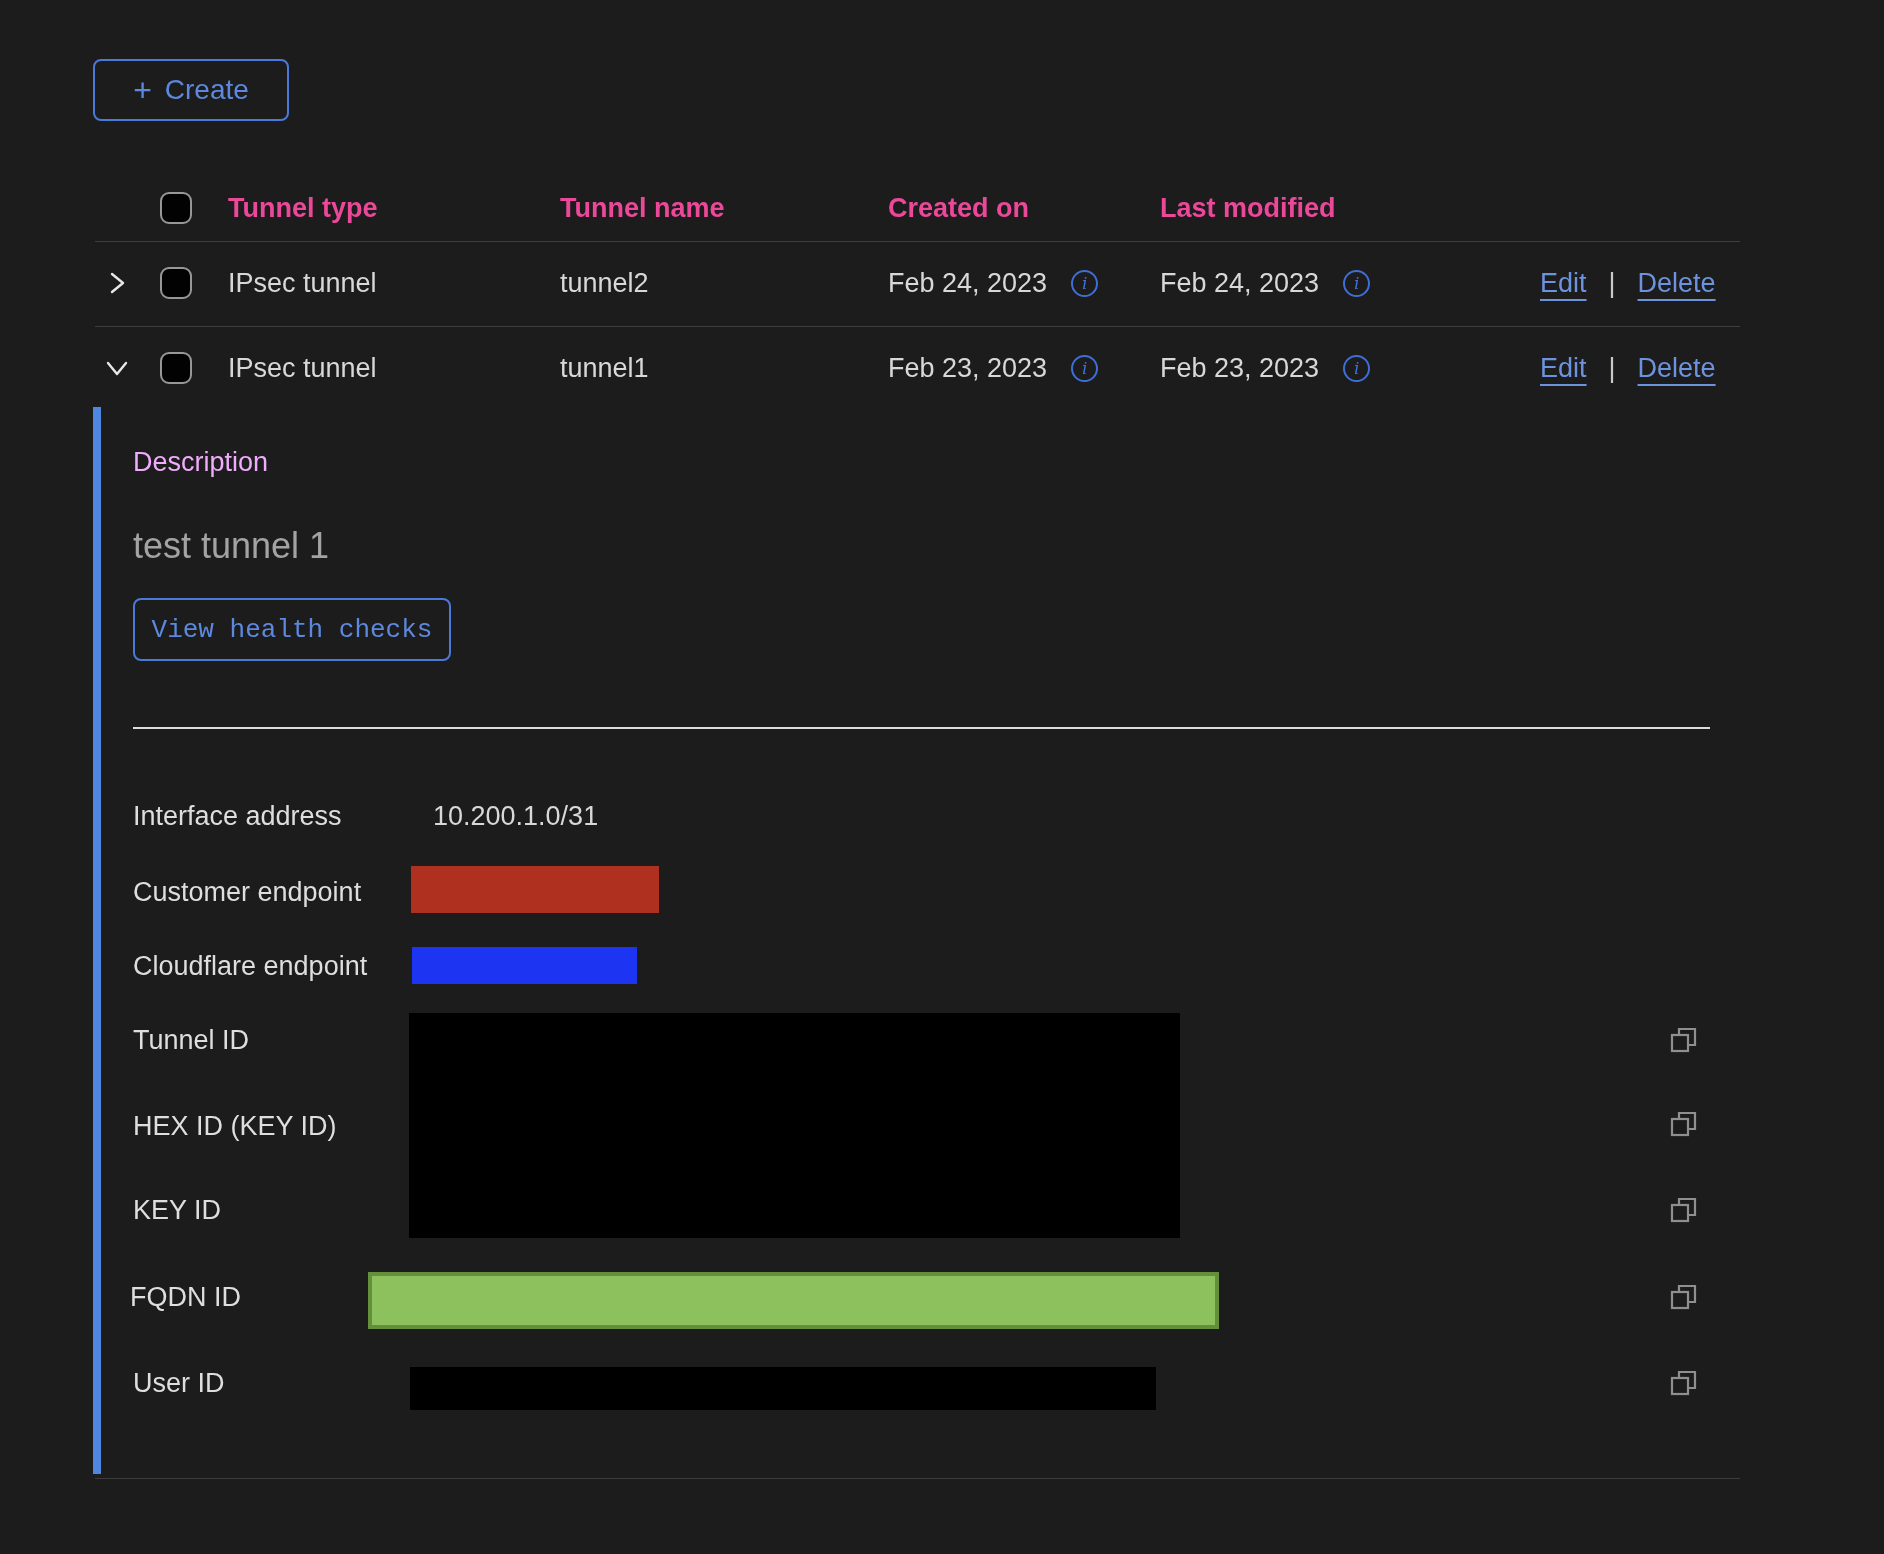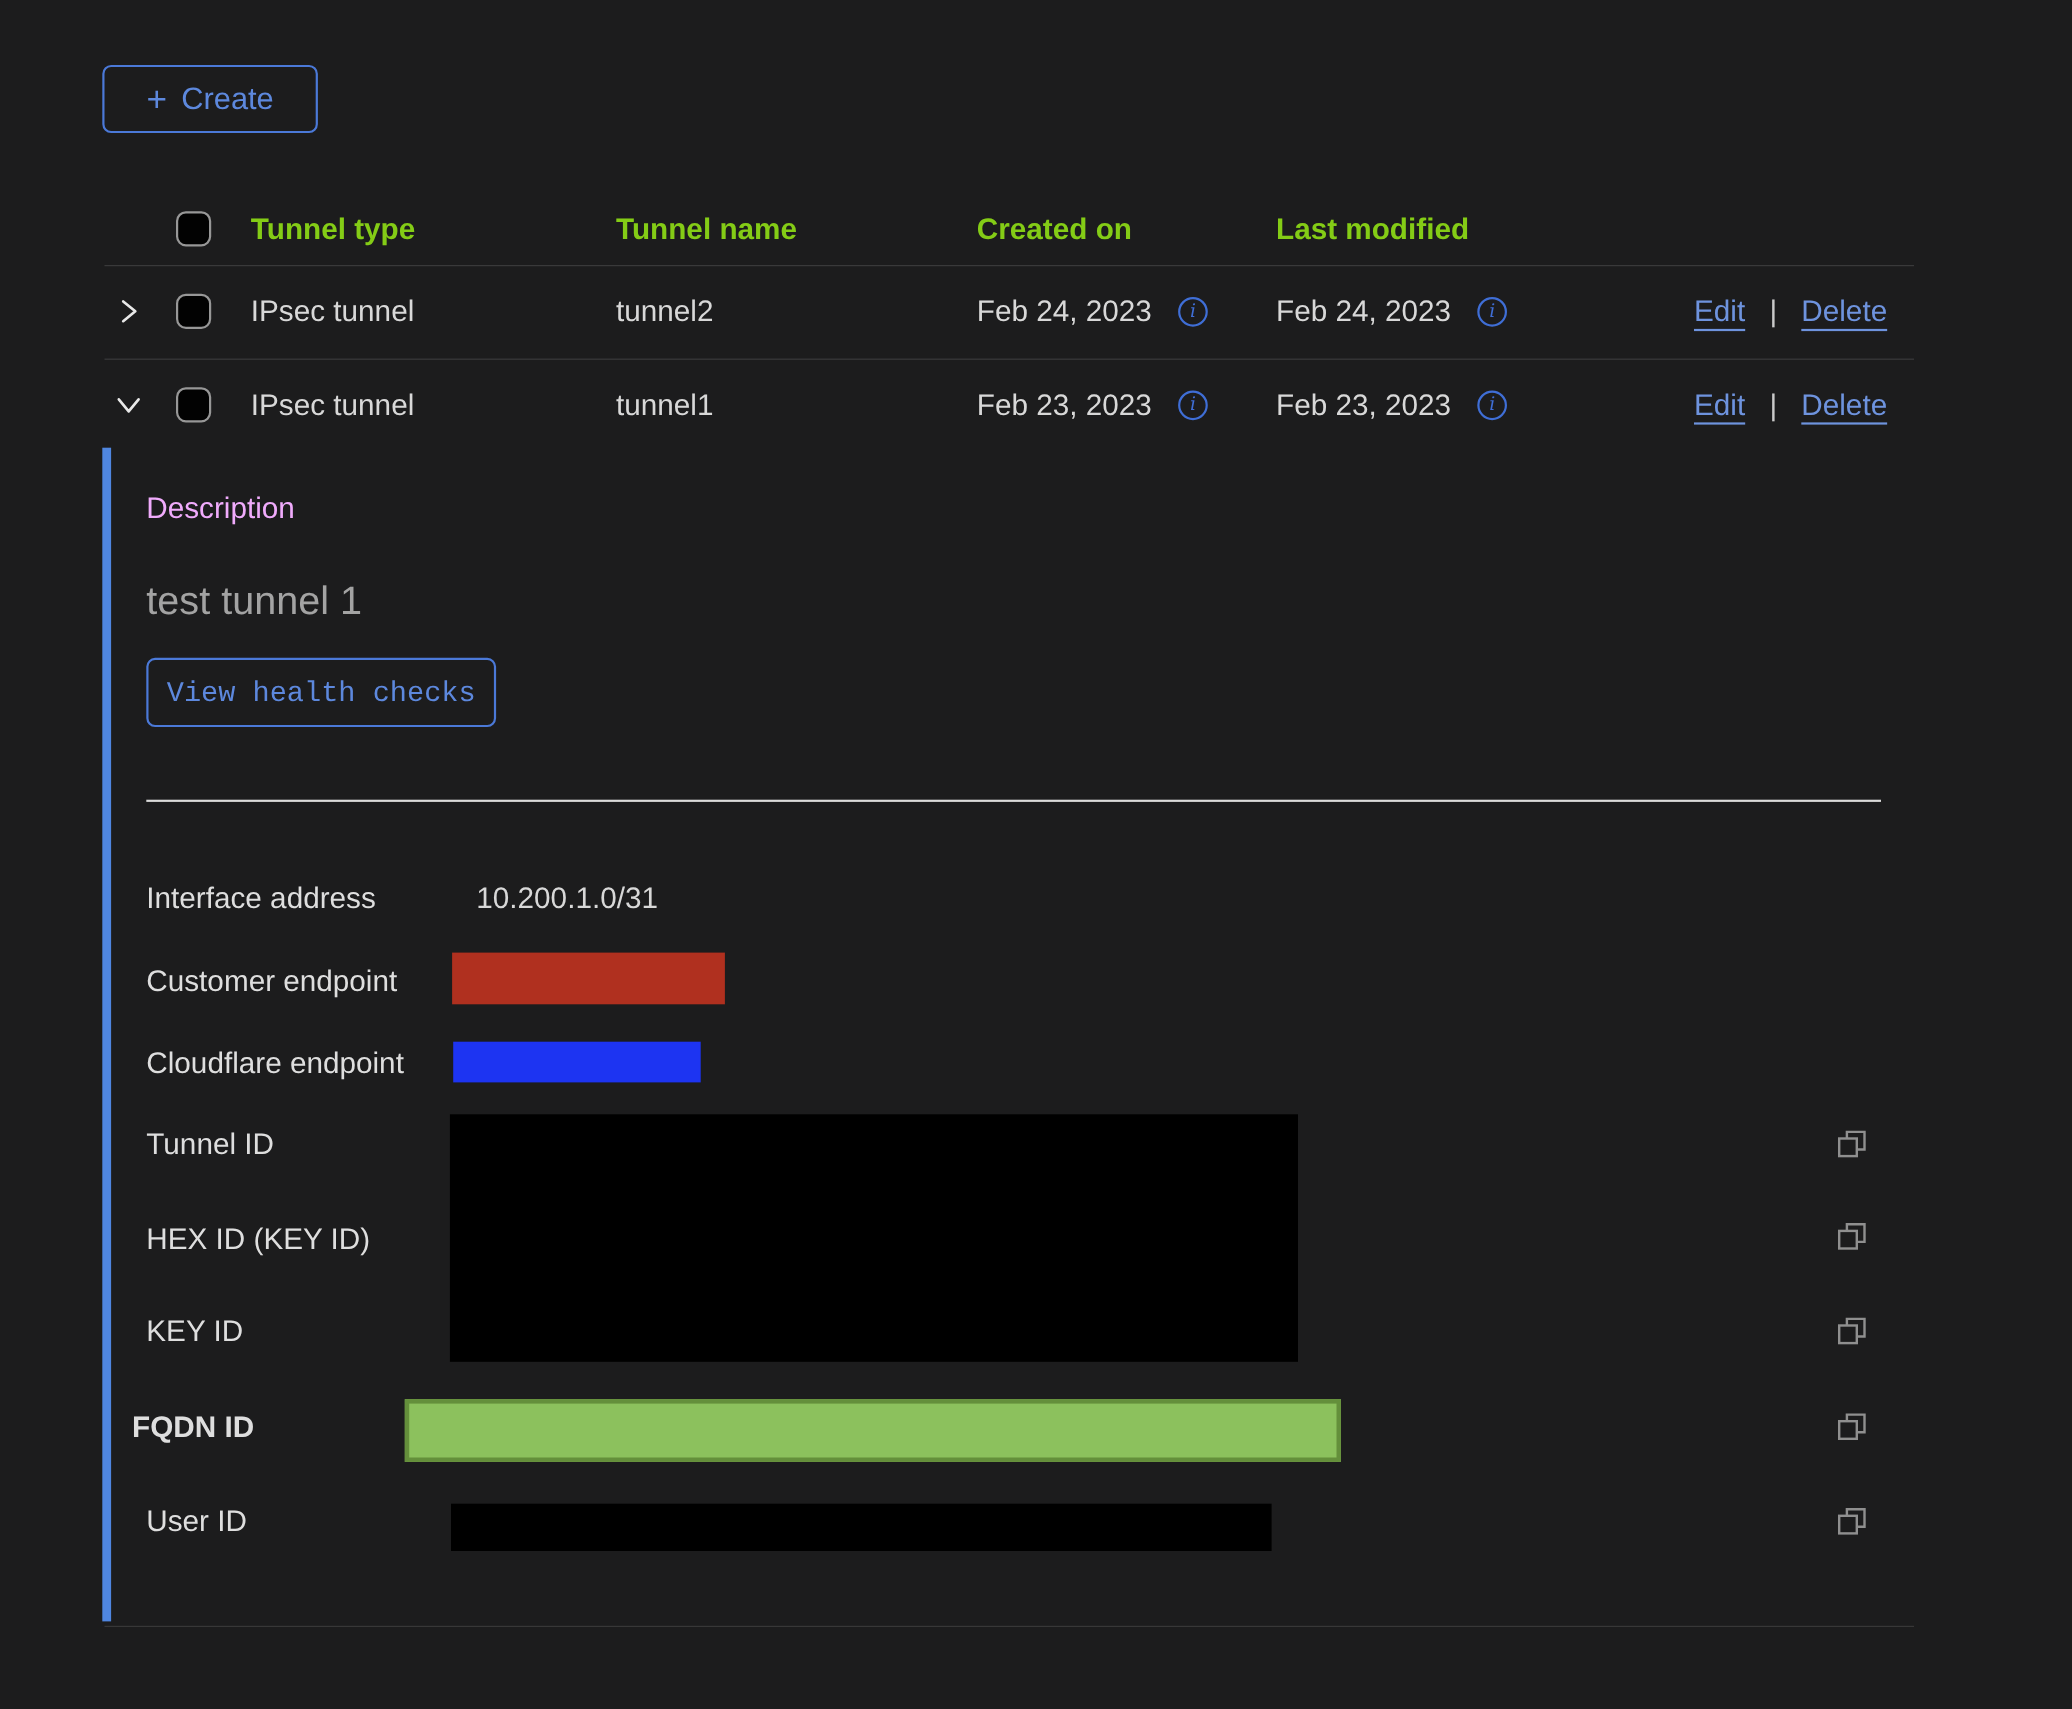--- a/index.html
+++ b/index.html
@@ -9,21 +9,21 @@
 
   .abs { position:absolute; display:flex; align-items:center; }
 
   
   .create-btn { left:93px; top:59px; width:196px; height:62px; border:2px solid #4b79d8;
     border-radius:8px; background:transparent; color:#5d88dd; font-size:28px;
     justify-content:center; gap:13px; cursor:pointer; }
   .create-btn .plus { font-size:32px; font-weight:300; line-height:1; color:#5d88dd; }
 
   
-  .hdr { color:#84cc16; font-size:27px; font-weight:700; height:36px; }
+  .hdr { color:#ec4899; font-size:27px; font-weight:700; height:36px; }
   .cell { color:#d8d8d8; font-size:27px; height:36px; }
   .divider { position:absolute; left:95px; width:1645px; height:1px; background:#3e3e3f; }
 
   .checkbox { position:absolute; width:32px; height:32px; border:2px solid #979797;
     border-radius:9px; background:#020202; cursor:pointer; }
 
   .chev { position:absolute; width:26px; height:26px; cursor:pointer; }
   .chev svg { display:block; }
 
   .info-icon { display:inline-flex; align-items:center; justify-content:center;
@@ -147,21 +147,21 @@
     <div class="redact redact-red"></div>
 
     <div class="abs field-label" style="left:133px; top:948px;">Cloudflare endpoint</div>
     <div class="redact redact-blue"></div>
 
     <div class="abs field-label" style="left:133px; top:1022px;">Tunnel ID</div>
     <div class="abs field-label" style="left:133px; top:1108px;text-align:right;">HEX ID (KEY ID)</div>
     <div class="abs field-label" style="left:133px; top:1192px;">KEY ID</div>
     <div class="redact redact-black-lg"></div>
 
-    <div class="abs field-label" style="left:120px; top:1279px;font-weight:bold;">FQDN ID</div>
+    <div class="abs field-label" style="left:130px; top:1279px;">FQDN ID</div>
     <div class="redact redact-green"></div>
 
     <div class="abs field-label" style="left:133px; top:1365px;">User ID</div>
     <div class="redact redact-black-sm"></div>
 
     <div class="copy-btn" style="top:1024px;">
       <svg width="30" height="30" viewBox="0 0 30 30">
           <rect x="3" y="10" width="16" height="16" fill="none" stroke="#8f8f8f" stroke-width="2.2"></rect>
           <path d="M10 10 V4 H26 V20 H20" fill="none" stroke="#8f8f8f" stroke-width="2.2"></path>
         </svg>

